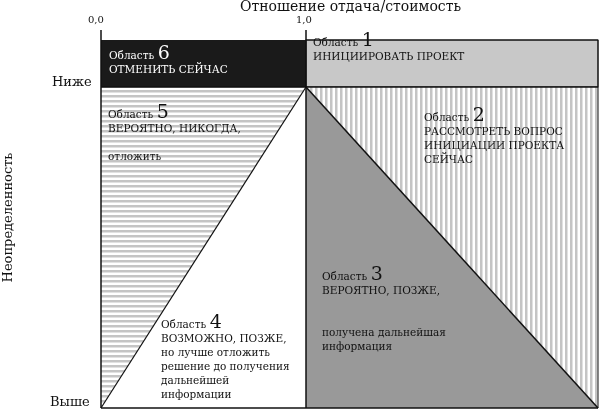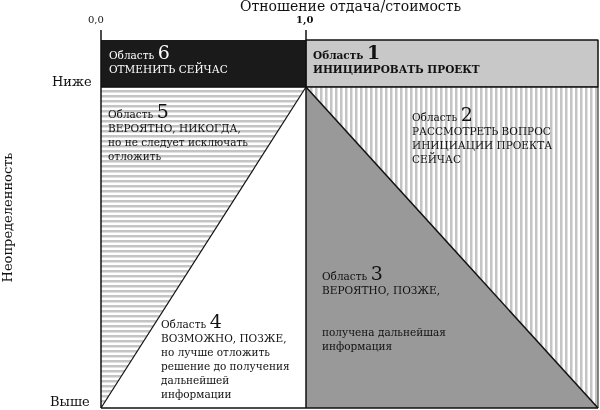--- a/index.html
+++ b/index.html
@@ -48,43 +48,43 @@
   <line x1="101" y1="30" x2="101" y2="408" stroke="#111" stroke-width="1.5"></line>
   <line x1="306" y1="30" x2="306" y2="408" stroke="#111" stroke-width="1.5"></line>
   <line x1="101" y1="87" x2="598" y2="87" stroke="#111" stroke-width="1.5"></line>
   <line x1="101" y1="408" x2="598" y2="408" stroke="#111" stroke-width="1.5"></line>
   <line x1="598" y1="40" x2="598" y2="408" stroke="#111" stroke-width="1"></line>
   <line x1="306" y1="40" x2="598" y2="40" stroke="#111" stroke-width="1"></line>
 </svg>
 
 <div class="abs xtitle">Отношение отдача/стоимость</div>
 <div class="abs tick" style="left:88px;">0,0</div>
-<div class="abs tick" style="left:296px;font-weight:bold;">1,0</div>
+<div class="abs tick" style="left:296px;">1,0</div>
 <div class="abs ylab" style="left:52px;top:74px;text-align:right;">Ниже</div>
 <div class="abs ylab" style="left:50px;top:394px;">Выше</div>
 <div class="abs ytitle">Неопределенность</div>
 
 <div class="abs rtxt light" style="left:109px;top:45px;">
   <span class="h">Область</span> <span class="num">6</span><br>
   <span>ОТМЕНИТЬ СЕЙЧАС</span>
 </div>
 
-<div class="abs rtxt" style="left:313px;top:45px;font-weight:bold;">
+<div class="abs rtxt" style="left:313px;top:32px;">
   <span class="h">Область</span> <span class="num">1</span><br>
   <span>ИНИЦИИРОВАТЬ ПРОЕКТ</span>
 </div>
 
 <div class="abs rtxt" style="left:108px;top:104px;">
   <span class="h">Область</span> <span class="num">5</span><br>
   <span>ВЕРОЯТНО, НИКОГДА,</span><br>
-  <span>но не следует исключать</span><br>
+  <br>
   <span>отложить</span>
 </div>
 
-<div class="abs rtxt" style="left:412px;top:107px;">
+<div class="abs rtxt" style="left:412px;top:107px;padding-left:12px;">
   <span class="h">Область</span> <span class="num">2</span><br>
   <span>РАССМОТРЕТЬ ВОПРОС</span><br>
   <span>ИНИЦИАЦИИ ПРОЕКТА</span><br>
   <span>СЕЙЧАС</span>
 </div>
 
 <div class="abs rtxt" style="left:322px;top:266px;">
   <span class="h">Область</span> <span class="num">3</span><br>
   <span>ВЕРОЯТНО, ПОЗЖЕ,</span><br>
   <br>

